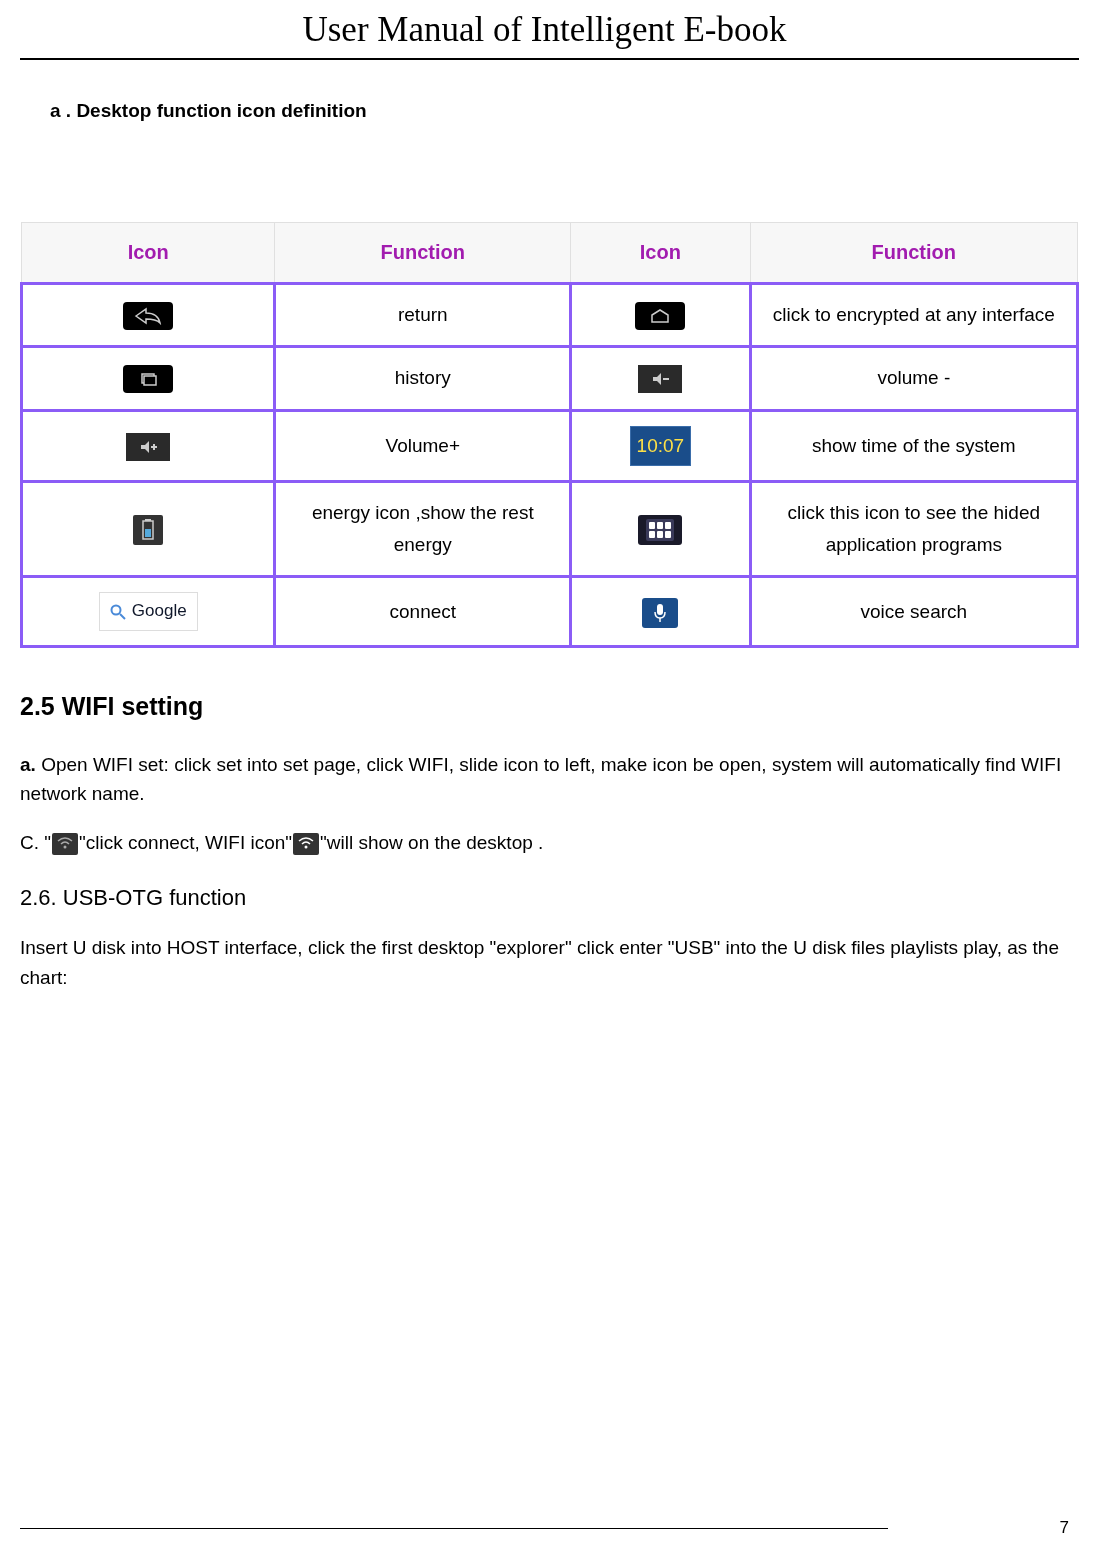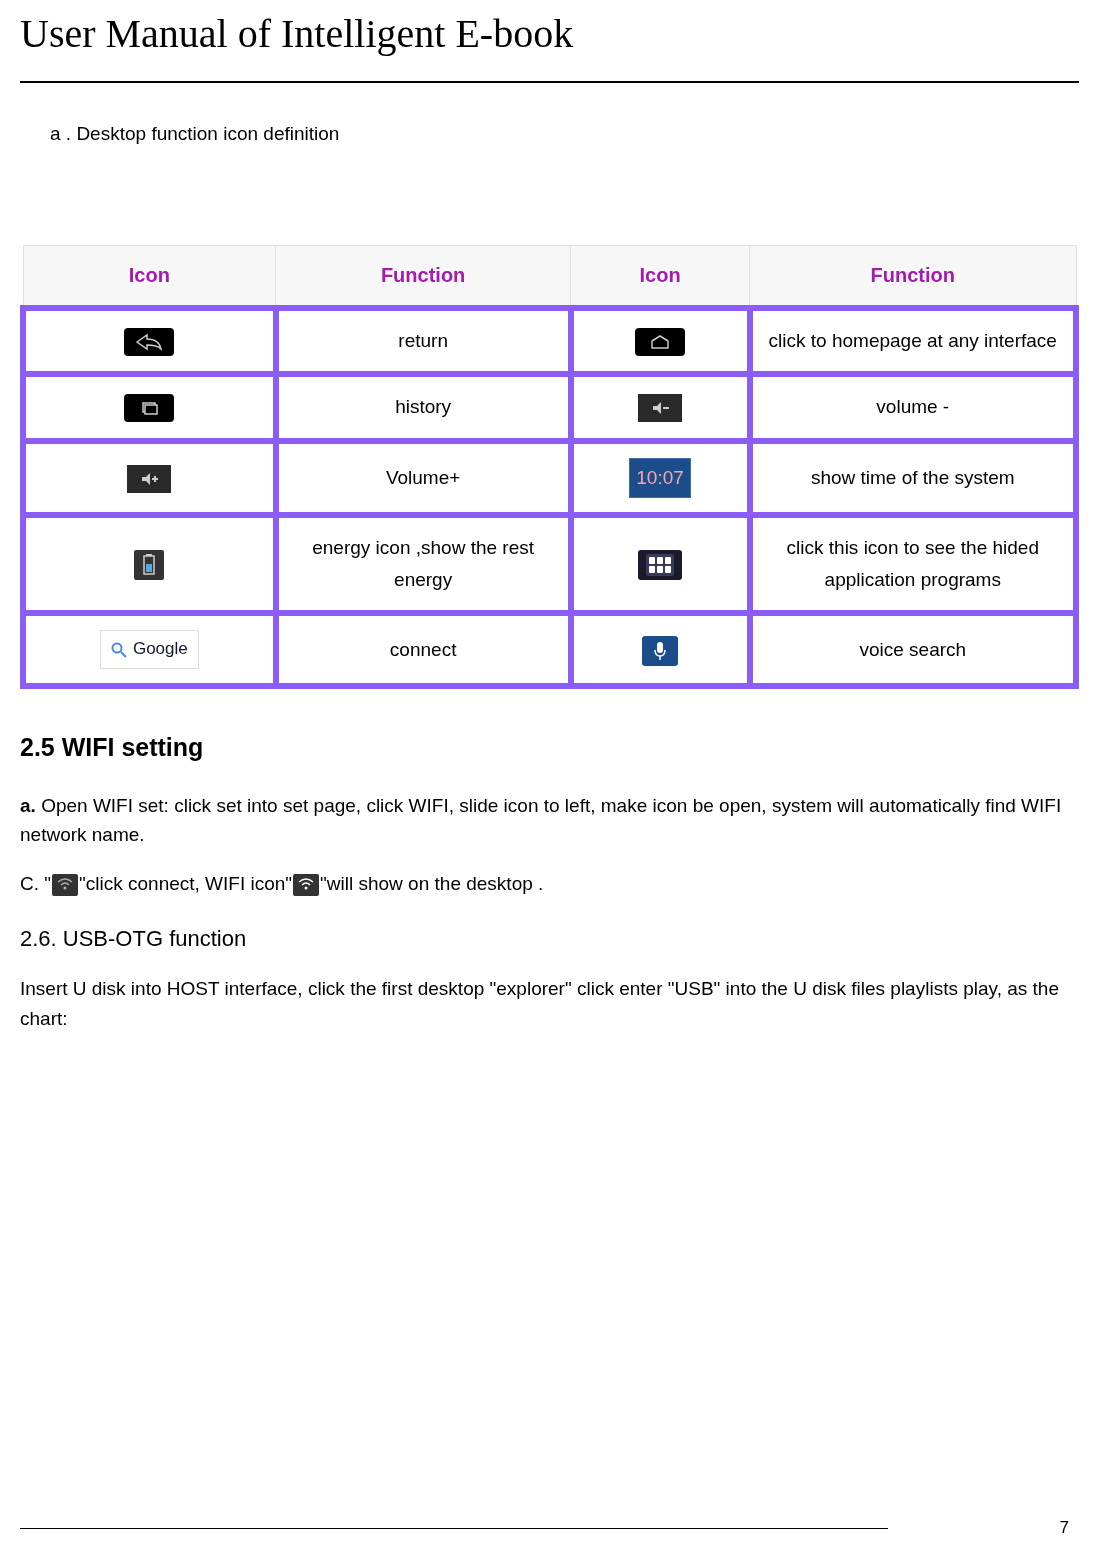--- a/index.html
+++ b/index.html
@@ -10,53 +10,53 @@
       background: white;
       color: #000;
     }
     .page {
       padding: 10px 20px 20px 20px;
       box-sizing: border-box;
       min-height: 1549px;
       position: relative;
     }
     .header {
-      text-align: left;
+      text-align: center;
       font-family: "Times New Roman", serif;
-      font-size: 40px;
+      font-size: 35px;
       padding-right: 10px;
-      padding-bottom: 24px;
+      padding-bottom: 8px;
     }
     .header-rule {
       border: none;
       border-top: 2px solid #000;
       margin: 0 0 40px 0;
     }
     .section-a {
-      font-weight: normal;
+      font-weight: bold;
       font-size: 19px;
       margin-left: 30px;
       margin-bottom: 100px;
     }
     table.icon-table {
       width: 100%;
       border-collapse: collapse;
       font-size: 19px;
     }
     table.icon-table th {
       color: #a21caf;
       font-weight: bold;
       background: #f7f7f7;
       border: 1px solid #e0e0e0;
       border-bottom: 2px solid #888;
       padding: 18px 10px;
       font-size: 20px;
     }
     table.icon-table td {
-      border: 6px solid #8b5cf6;
+      border: 3px solid #8b5cf6;
       text-align: center;
       padding: 14px 10px;
       vertical-align: middle;
       line-height: 1.7;
     }
     .col-icon { width: 24%; }
     .col-func { width: 28%; }
     .col-icon2 { width: 17%; }
     .col-func2 { width: 31%; }
     .icon-box {
@@ -79,21 +79,21 @@
       background: #2a2a2a;
       display: inline-flex;
       align-items: center;
       justify-content: center;
       color: #ccc;
       font-size: 15px;
       font-family: Arial, sans-serif;
     }
     .time-box {
       background: #1a4d8a;
-      color: #fca5a5;
+      color: #fde047;
       font-family: Arial, sans-serif;
       font-size: 19px;
       padding: 3px 6px;
       display: inline-block;
       border: 1px solid #3a6daa;
     }
     .battery-box {
       width: 30px;
       height: 30px;
       background: #333;
@@ -238,21 +238,21 @@
           </span>
         </td>
         <td>return</td>
         <td>
           <span class="icon-box nav-btn">
             <svg viewBox="0 0 28 18">
                 <path d="M6 15 L6 8 L14 3 L22 8 L22 15 Z" fill="none" stroke="#ccc" stroke-width="1.5"></path>
               </svg>
           </span>
         </td>
-        <td>click to homepage at any interface</td>
+        <td>click to encrypted at any interface</td>
       </tr>
 
       <tr>
         <td>
           <span class="icon-box nav-btn">
             <svg viewBox="0 0 28 18">
                 <rect x="8" y="4" width="12" height="9" fill="none" stroke="#ccc" stroke-width="1.5"></rect>
                 <rect x="10" y="6" width="12" height="9" fill="#000" stroke="#ccc" stroke-width="1.5"></rect>
               </svg>
           </span>

